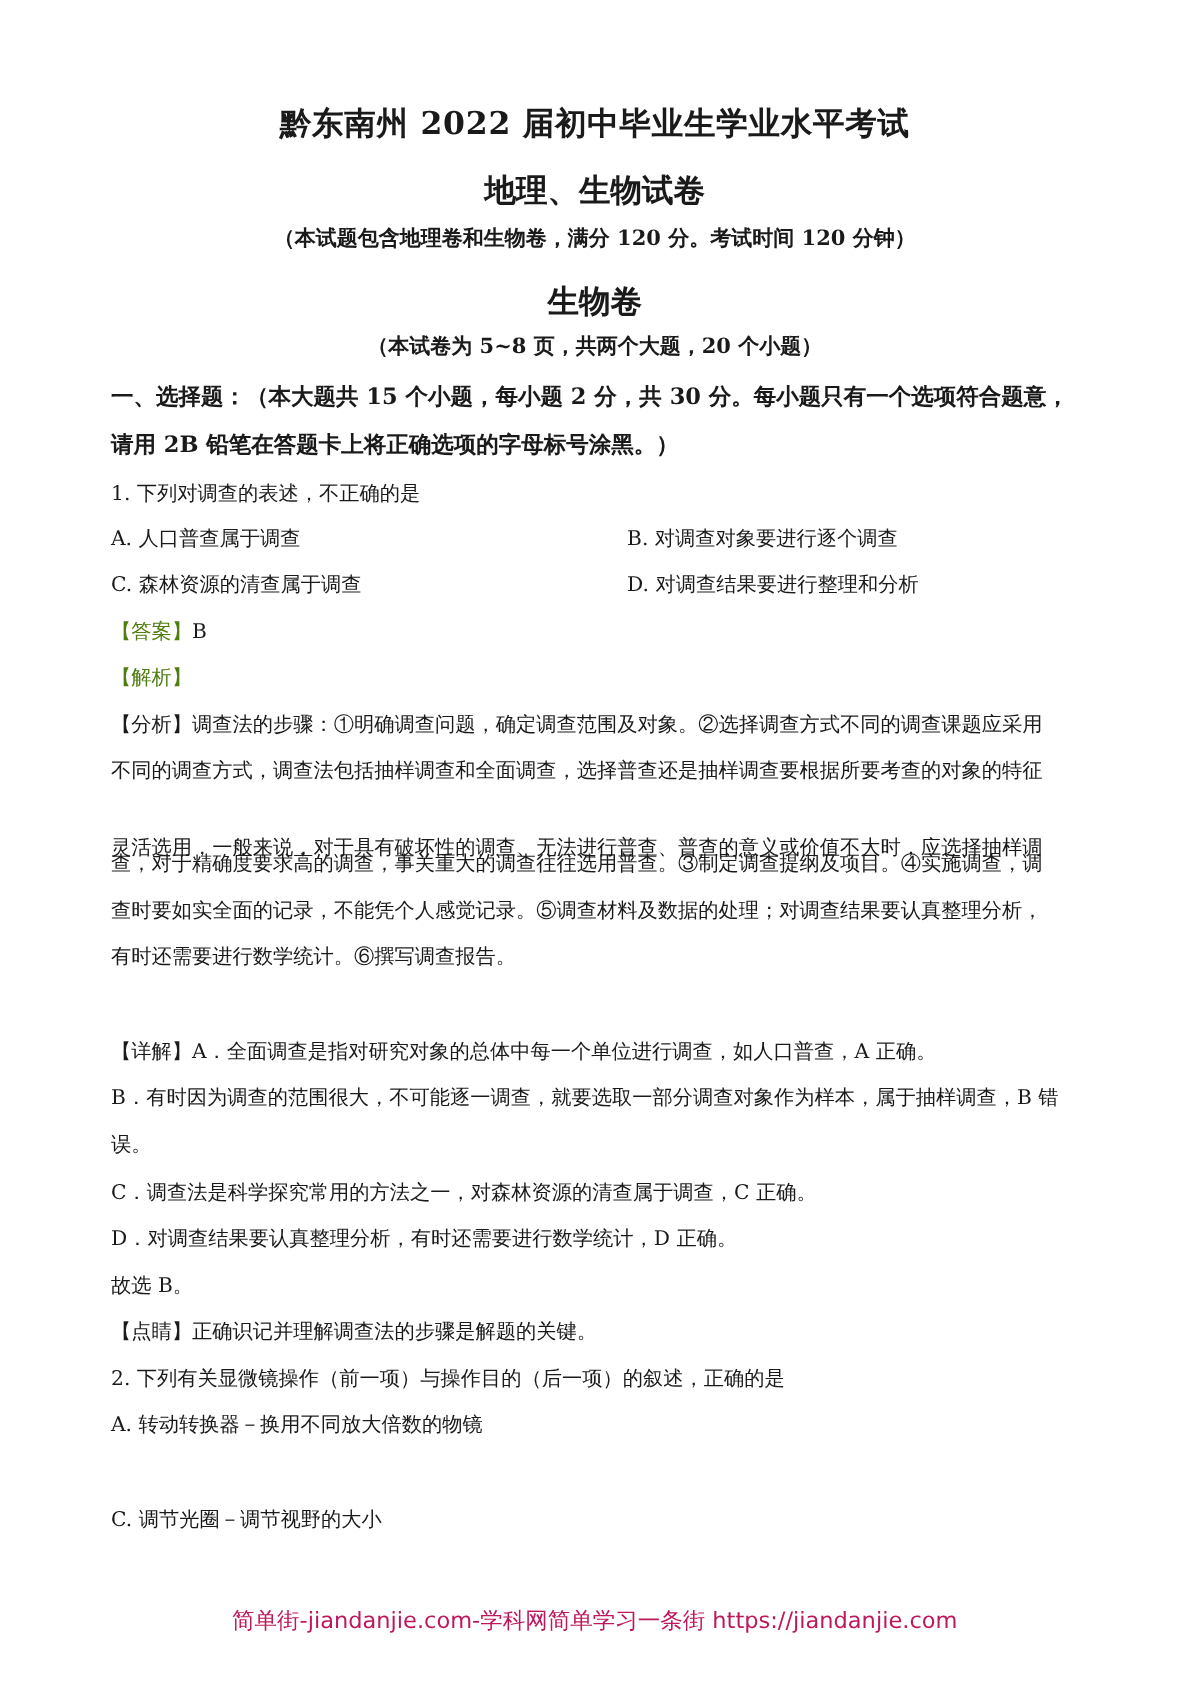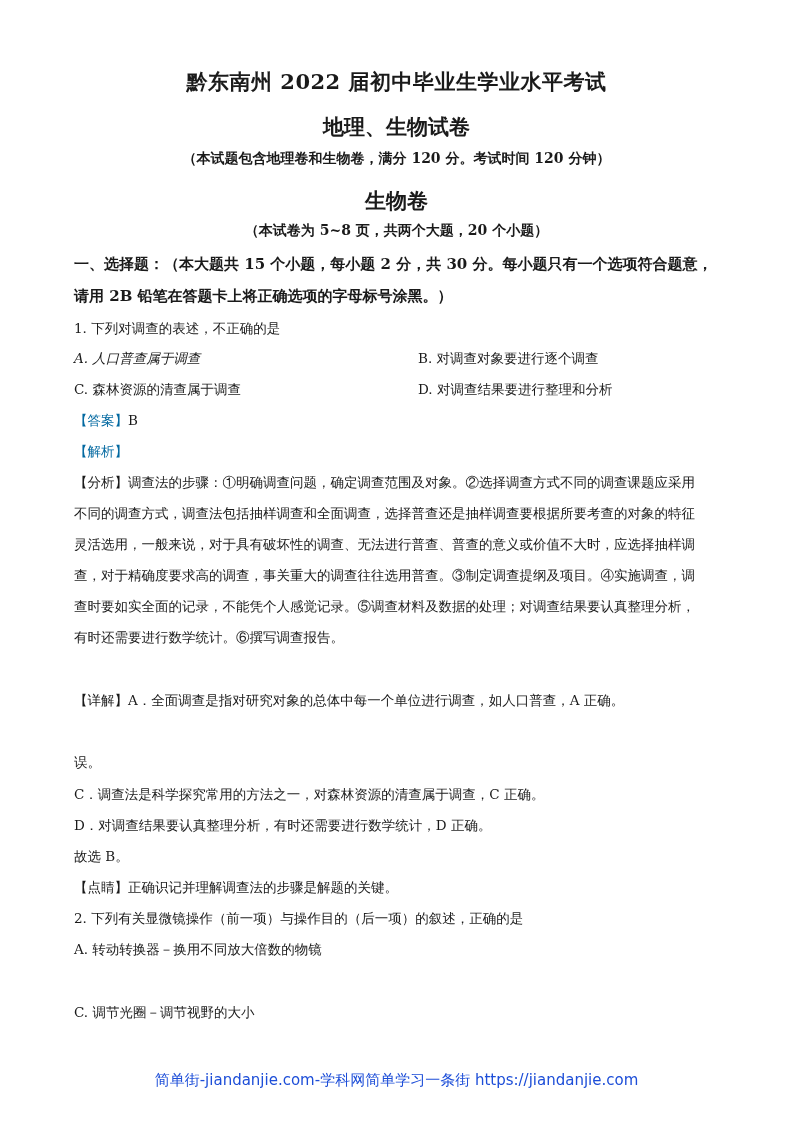--- a/index.html
+++ b/index.html
@@ -11,59 +11,60 @@
   .page { position: absolute; left: 0; top: 0; width: 793px; height: 1122px; }
   .center { position: absolute; left: 0; width: 793px; text-align: center; white-space: nowrap; }
   .title1 { top: 68px; font-size: 21px; font-weight: bold; letter-spacing: 0.5px; }
   .title2 { top: 113px; font-size: 21px; font-weight: bold; }
   .subtitle { top: 150px; font-size: 14px; font-weight: bold; }
   .title3 { top: 187px; font-size: 21px; font-weight: bold; }
   .subtitle2 { top: 222px; font-size: 14px; font-weight: bold; }
   .line { position: absolute; left: 74px; white-space: nowrap; font-size: 13.5px; }
   .bold { font-weight: bold; font-size: 15px; }
   .col2 { left: 397px; margin-left: 21px; }
-  .label-blue { color: #0369a1; }
+  .label-blue { color: #4d7c0f; }
   .footer {
     position: absolute; top: 1071px; left: 0; width: 793px; text-align: center;
-    font-family: "DejaVu Sans", sans-serif; font-size: 15px; color: #1d4ed8;
+    font-family: "DejaVu Sans", sans-serif; font-size: 15px; color: #be185d;
   }
 </style>
 </head>
 <body>
 
 <div class="page">
 
   <div class="center title1">黔东南州 2022 届初中毕业生学业水平考试</div>
   <div class="center title2">地理、生物试卷</div>
   <div class="center subtitle">（本试题包含地理卷和生物卷，满分 120 分。考试时间 120 分钟）</div>
   <div class="center title3">生物卷</div>
   <div class="center subtitle2">（本试卷为 5~8 页，共两个大题，20 个小题）</div>
 
   <div class="line bold" style="top:255px;">一、选择题：（本大题共 15 个小题，每小题 2 分，共 30 分。每小题只有一个选项符合题意，</div>
   <div class="line bold" style="top:287px;">请用 2B  铅笔在答题卡上将正确选项的字母标号涂黑。）</div>
 
   <div class="line" style="top:320px;">1. 下列对调查的表述，不正确的是</div>
-  <div class="line" style="top:350px;font-style:italic;">A.  人口普查属于调查</div>
+  <div class="line" style="top:350px;">A.  人口普查属于调查</div>
   <div class="line col2" style="top:350px;">B.  对调查对象要进行逐个调查</div>
   <div class="line" style="top:381px;">C.  森林资源的清查属于调查</div>
   <div class="line col2" style="top:381px;">D.  对调查结果要进行整理和分析</div>
 
   <div class="line" style="top:412px;">
     <span class="label-blue">【答案】</span><span>B</span>
   </div>
   <div class="line label-blue" style="top:443px;">【解析】</div>
 
   <div class="line" style="top:474px;">【分析】调查法的步骤：①明确调查问题，确定调查范围及对象。②选择调查方式不同的调查课题应采用</div>
   <div class="line" style="top:505px;">不同的调查方式，调查法包括抽样调查和全面调查，选择普查还是抽样调查要根据所要考查的对象的特征</div>
-  <div class="line" style="top:536px;">灵活选用，一般来说，对于具有破坏性的调查、无法进行普查、普查的意义或价值不大时，应选择抽样调</div>
+  <div class="line" style="top:556px;">灵活选用，一般来说，对于具有破坏性的调查、无法进行普查、普查的意义或价值不大时，应选择抽样调</div>
   <div class="line" style="top:567px;">查，对于精确度要求高的调查，事关重大的调查往往选用普查。③制定调查提纲及项目。④实施调查，调</div>
   <div class="line" style="top:598px;">查时要如实全面的记录，不能凭个人感觉记录。⑤调查材料及数据的处理；对调查结果要认真整理分析，</div>
   <div class="line" style="top:629px;text-align:center;">有时还需要进行数学统计。⑥撰写调查报告。</div>
 
   <div class="line" style="top:692px;">【详解】A．全面调查是指对研究对象的总体中每一个单位进行调查，如人口普查，A 正确。</div>
+  <div class="line" style="top:723px;">B．有时因为调查的范围很大，不可能逐一调查，就要选取一部分调查对象作为样本，属于抽样调查，B 错</div>
   <div class="line" style="top:754px;">误。</div>
   <div class="line" style="top:786px;">C．调查法是科学探究常用的方法之一，对森林资源的清查属于调查，C 正确。</div>
   <div class="line" style="top:817px;">D．对调查结果要认真整理分析，有时还需要进行数学统计，D 正确。</div>
   <div class="line" style="top:848px;">故选 B。</div>
   <div class="line" style="top:879px;">【点睛】正确识记并理解调查法的步骤是解题的关键。</div>
 
   <div class="line" style="top:910px;">2. 下列有关显微镜操作（前一项）与操作目的（后一项）的叙述，正确的是</div>
   <div class="line" style="top:941px;">A.  转动转换器－换用不同放大倍数的物镜</div>
   <div class="line" style="top:1004px;">C.  调节光圈－调节视野的大小</div>
 

